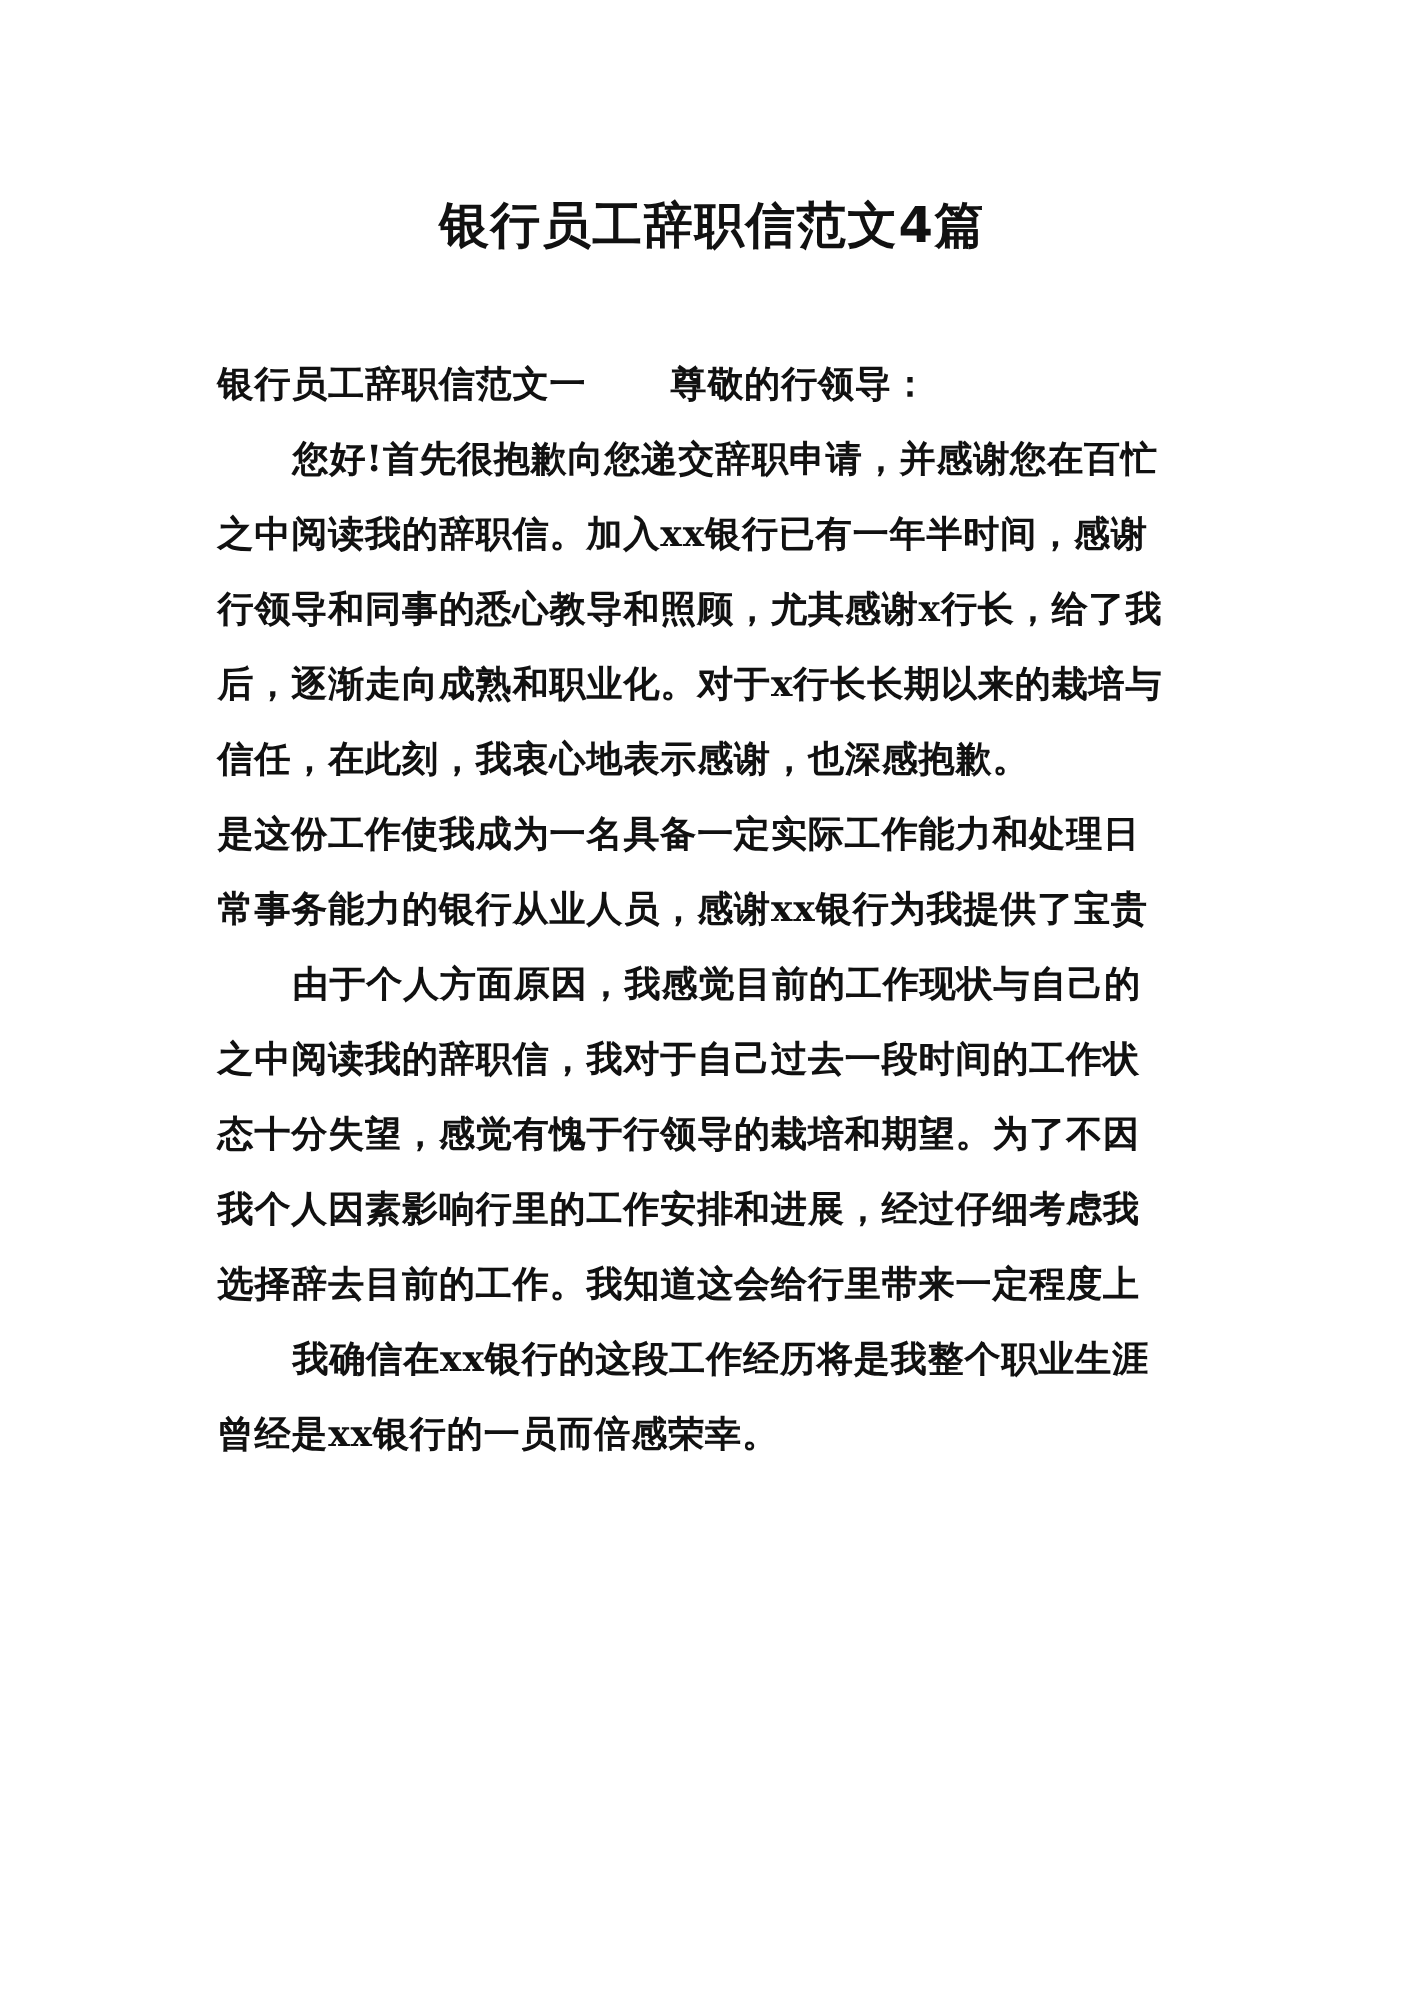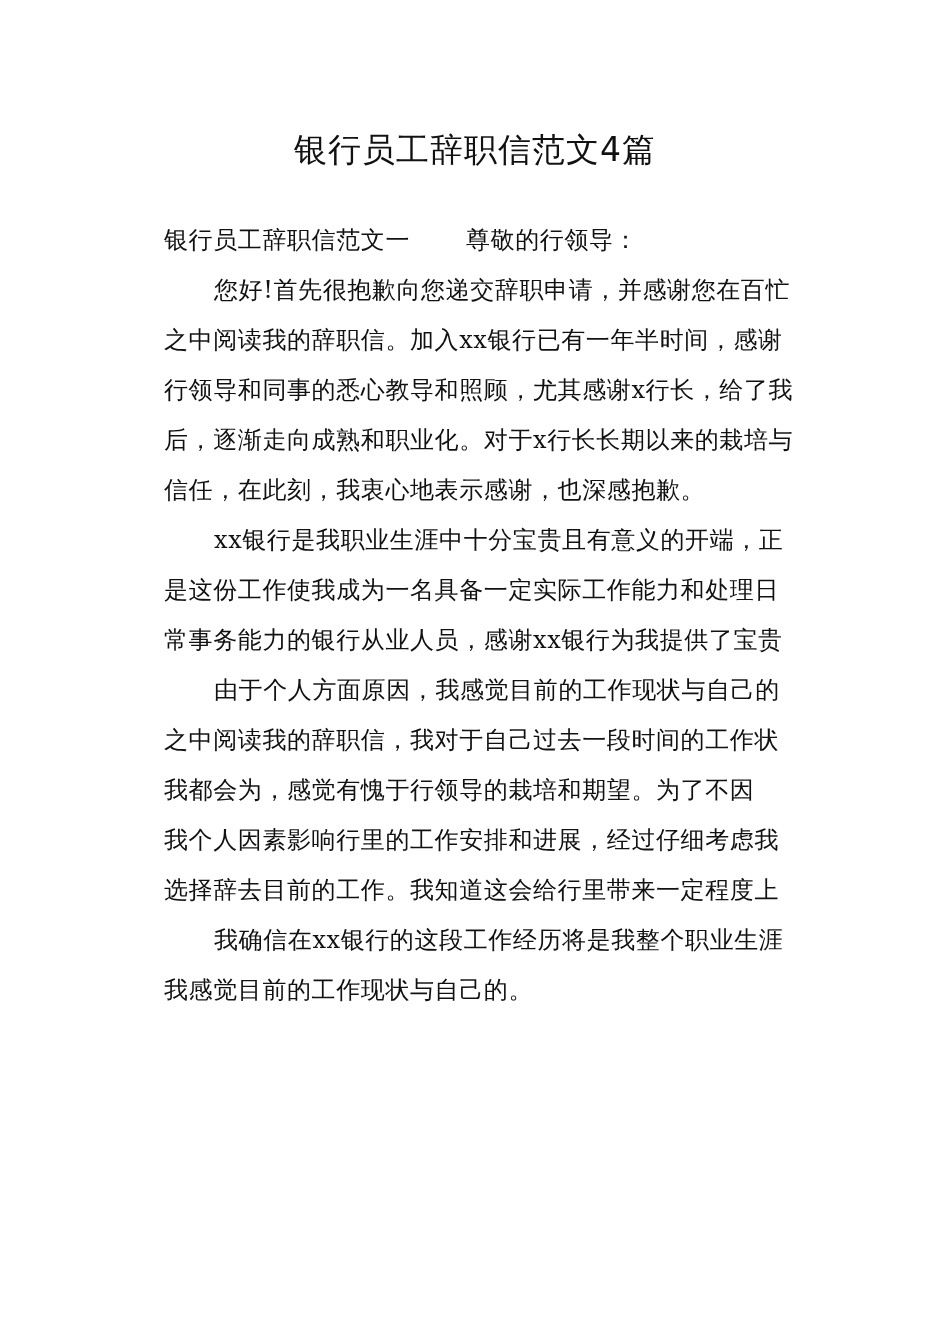--- a/index.html
+++ b/index.html
@@ -15,40 +15,40 @@
       color: #111111;
       font-family: "DejaVu Serif", "Liberation Serif", serif;
     }
     .page {
       position: absolute;
       left: 0;
       top: 0;
       width: 950px;
       height: 1344px;
       background: #ffffff;
+      font-weight: bold;
     }
     .title {
       position: absolute;
       left: 0;
       width: 950px;
       top: 128px;
       text-align: center;
       font-family: "DejaVu Sans", "Liberation Sans", sans-serif;
       font-size: 33px;
       line-height: 44px;
       letter-spacing: 1px;
       color: #111111;
       white-space: nowrap;
     }
     .body {
       position: absolute;
       left: 145px;
-      top: 220px;
+      top: 236px;
       width: 664px;
-      margin-left: 19px;
     }
     .line {
       height: 50px;
       line-height: 40px;
       font-size: 24px;
       white-space: nowrap;
       letter-spacing: 0.6px;
       color: #111111;
       overflow: visible;
     }
@@ -75,32 +75,31 @@
 
     <div>
       <div class="line indent">您好!首先很抱歉向您递交辞职申请，并感谢您在百忙</div>
       <div class="line">之中阅读我的辞职信。加入xx银行已有一年半时间，感谢</div>
       <div class="line">行领导和同事的悉心教导和照顾，尤其感谢x行长，给了我</div>
       <div class="line">后，逐渐走向成熟和职业化。对于x行长长期以来的栽培与</div>
       <div class="line">信任，在此刻，我衷心地表示感谢，也深感抱歉。</div>
     </div>
 
     <div>
-      <div class="line indent">xx银行是我职业生涯中十分宝贵且有意义的开端，正</div>
       <div class="line">是这份工作使我成为一名具备一定实际工作能力和处理日</div>
       <div class="line">常事务能力的银行从业人员，感谢xx银行为我提供了宝贵</div>
     </div>
 
     <div>
       <div class="line indent">由于个人方面原因，我感觉目前的工作现状与自己的</div>
       <div class="line">之中阅读我的辞职信，我对于自己过去一段时间的工作状</div>
-      <div class="line">我都会为，感觉有愧于行领导的栽培和期望。为了不因</div>
+      <div class="line">态十分失望，感觉有愧于行领导的栽培和期望。为了不因</div>
       <div class="line">我个人因素影响行里的工作安排和进展，经过仔细考虑我</div>
       <div class="line">选择辞去目前的工作。我知道这会给行里带来一定程度上</div>
     </div>
 
     <div>
       <div class="line indent">我确信在xx银行的这段工作经历将是我整个职业生涯</div>
-      <div class="line">我感觉目前的工作现状与自己的。</div>
+      <div class="line">曾经是xx银行的一员而倍感荣幸。</div>
     </div>
 
   </div>
 </div>
 
 </body></html>

